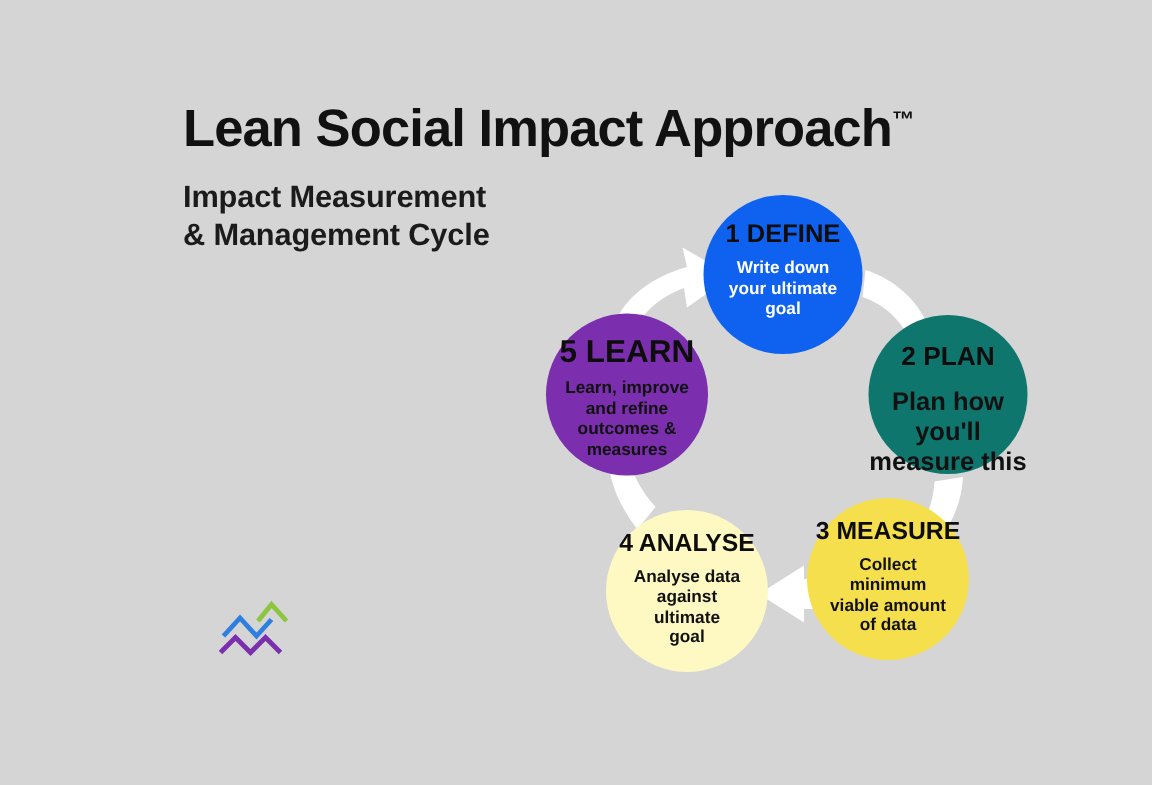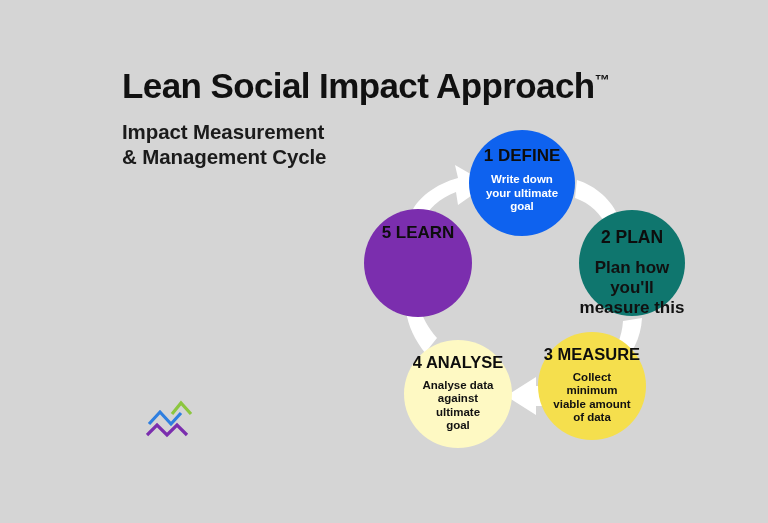--- a/index.html
+++ b/index.html
@@ -53,21 +53,21 @@
 
   #node-measure{left:494px;top:332px;width:108px;height:108px;background:#f5df4d;padding-top:14px;}
   #node-measure .node-title{font-size:16.5px;}
   #node-measure .node-desc{font-size:11.5px;margin-top:8px;}
 
   #node-analyse{left:360px;top:340px;width:108px;height:108px;background:#7f7f7f;padding-top:14px;}
   #node-analyse .node-title{font-size:16.5px;}
   #node-analyse .node-desc{font-size:11.5px;margin-top:8px;}
 
   #node-learn{left:320px;top:209px;width:108px;height:108px;background:#7b2eae;padding-top:15px;}
-  #node-learn .node-title{font-size:17px;}
+  #node-learn .node-title{font-size:21px;}
   #node-learn .node-desc{font-size:11.5px;margin-top:8px;color:#111;}
 
   
   .logo{position:absolute;left:146px;top:392px;width:166px;height:66px;}
   .logo-mark{position:absolute;left:0;top:6px;}
   .logo-text{position:absolute;left:58px;top:0px;width:112px;}
   .logo-make{
     font-size:28px;font-weight:800;color:#7b2eae;letter-spacing:-1.2px;
     line-height:0.95;display:inline-block;
   }
@@ -149,20 +149,24 @@
     <div class="node" id="node-analyse" style="background: #fef9c3;">
       <div class="node-title">4 ANALYSE</div>
       <div class="node-desc">Analyse data
 against
 ultimate
 goal</div>
     </div>
 
     <div class="node" id="node-learn" style="background: rgb(123, 46, 174);">
       <div class="node-title">5 LEARN</div>
+      <div class="node-desc">Learn, improve
+and refine
+outcomes &amp;
+measures</div>
     </div>
   </div>
 
   <div class="logo">
     <svg class="logo-mark" width="56" height="44" viewBox="0 0 56 44">
       <polyline points="26,16 35,5 45,16" fill="none" stroke="#8cc63f" stroke-width="3.2" stroke-linejoin="miter" stroke-linecap="butt"></polyline>
       <polyline points="3,26 14,14 25,26 35,15" fill="none" stroke="#2f7fe0" stroke-width="3.2" stroke-linejoin="miter" stroke-linecap="butt"></polyline>
       <polyline points="1,37 11,27 21,37 31,27 41,37" fill="none" stroke="#7b2eae" stroke-width="3.2" stroke-linejoin="miter" stroke-linecap="butt"></polyline>
     </svg>
   </div>

